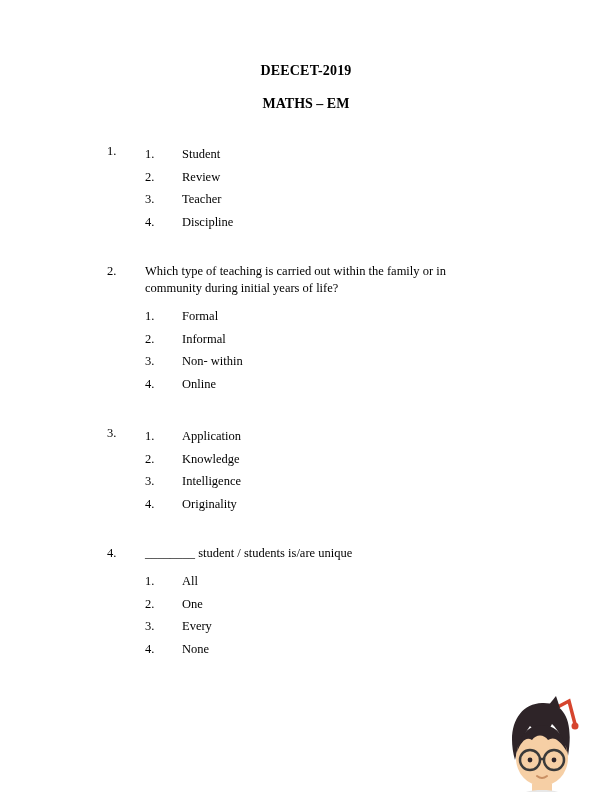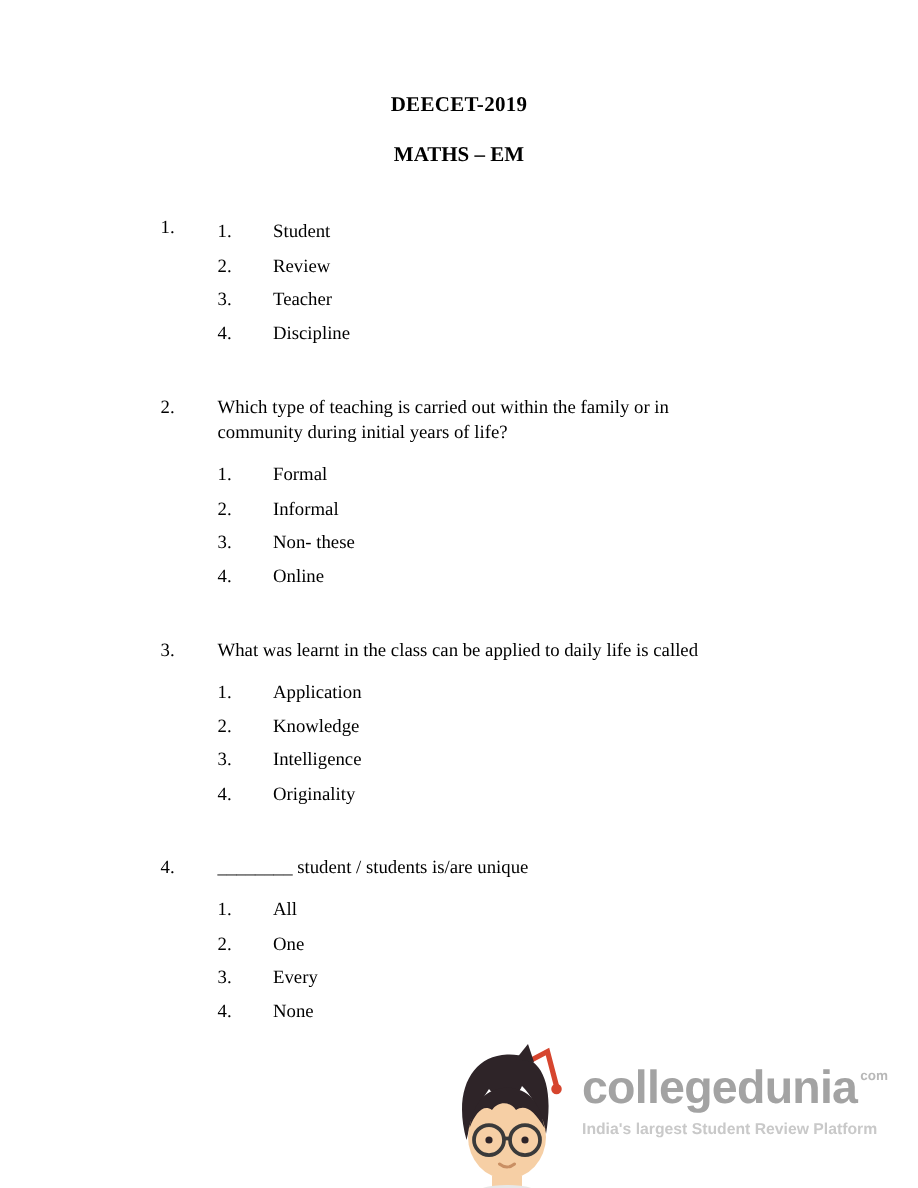--- a/index.html
+++ b/index.html
@@ -78,34 +78,33 @@
           <div class="option">
             <span class="opt-num">1.</span>
             <span>Formal</span>
           </div>
           <div class="option">
             <span class="opt-num">2.</span>
             <span>Informal</span>
           </div>
           <div class="option">
             <span class="opt-num">3.</span>
-            <span>Non- these</span>
+            <span>Non- within</span>
           </div>
           <div class="option">
             <span class="opt-num">4.</span>
             <span>Online</span>
           </div>
         </div>
       </div>
     </div>
 
     <div class="question">
       <div class="q-num">3.</div>
       <div class="q-body">
-        <div class="q-text">What was learnt in the class can be applied to daily life is called</div>
         <div>
           <div class="option">
             <span class="opt-num">1.</span>
             <span>Application</span>
           </div>
           <div class="option">
             <span class="opt-num">2.</span>
             <span>Knowledge</span>
           </div>
           <div class="option">
@@ -169,22 +168,15 @@
       <line x1="38" y1="63" x2="42" y2="63" stroke="#3a3a3a" stroke-width="2.5"></line>
 
       <circle cx="28" cy="64" r="2.4" fill="#2e2428"></circle>
       <circle cx="52" cy="64" r="2.4" fill="#2e2428"></circle>
 
       <path d="M35,80 Q40,84 45,80" stroke="#c98f63" stroke-width="2" fill="none" stroke-linecap="round"></path>
 
       <path d="M30,88 L30,96 L20,100 L60,100 L50,96 L50,88 Z" fill="#f6cfa5"></path>
       <path d="M12,104 C18,96 28,94 40,94 C52,94 62,96 68,104 Z" fill="#e8e8e8"></path>
     </svg>
-    <div class="logo-col">
-      <div class="logo-row">
-        <span class="logo-text">collegedunia</span>
-        <span class="logo-tld">com</span>
-      </div>
-      <div class="tagline">India's largest Student Review Platform</div>
-    </div>
   </div>
 
 </div>
 
 </body></html>

